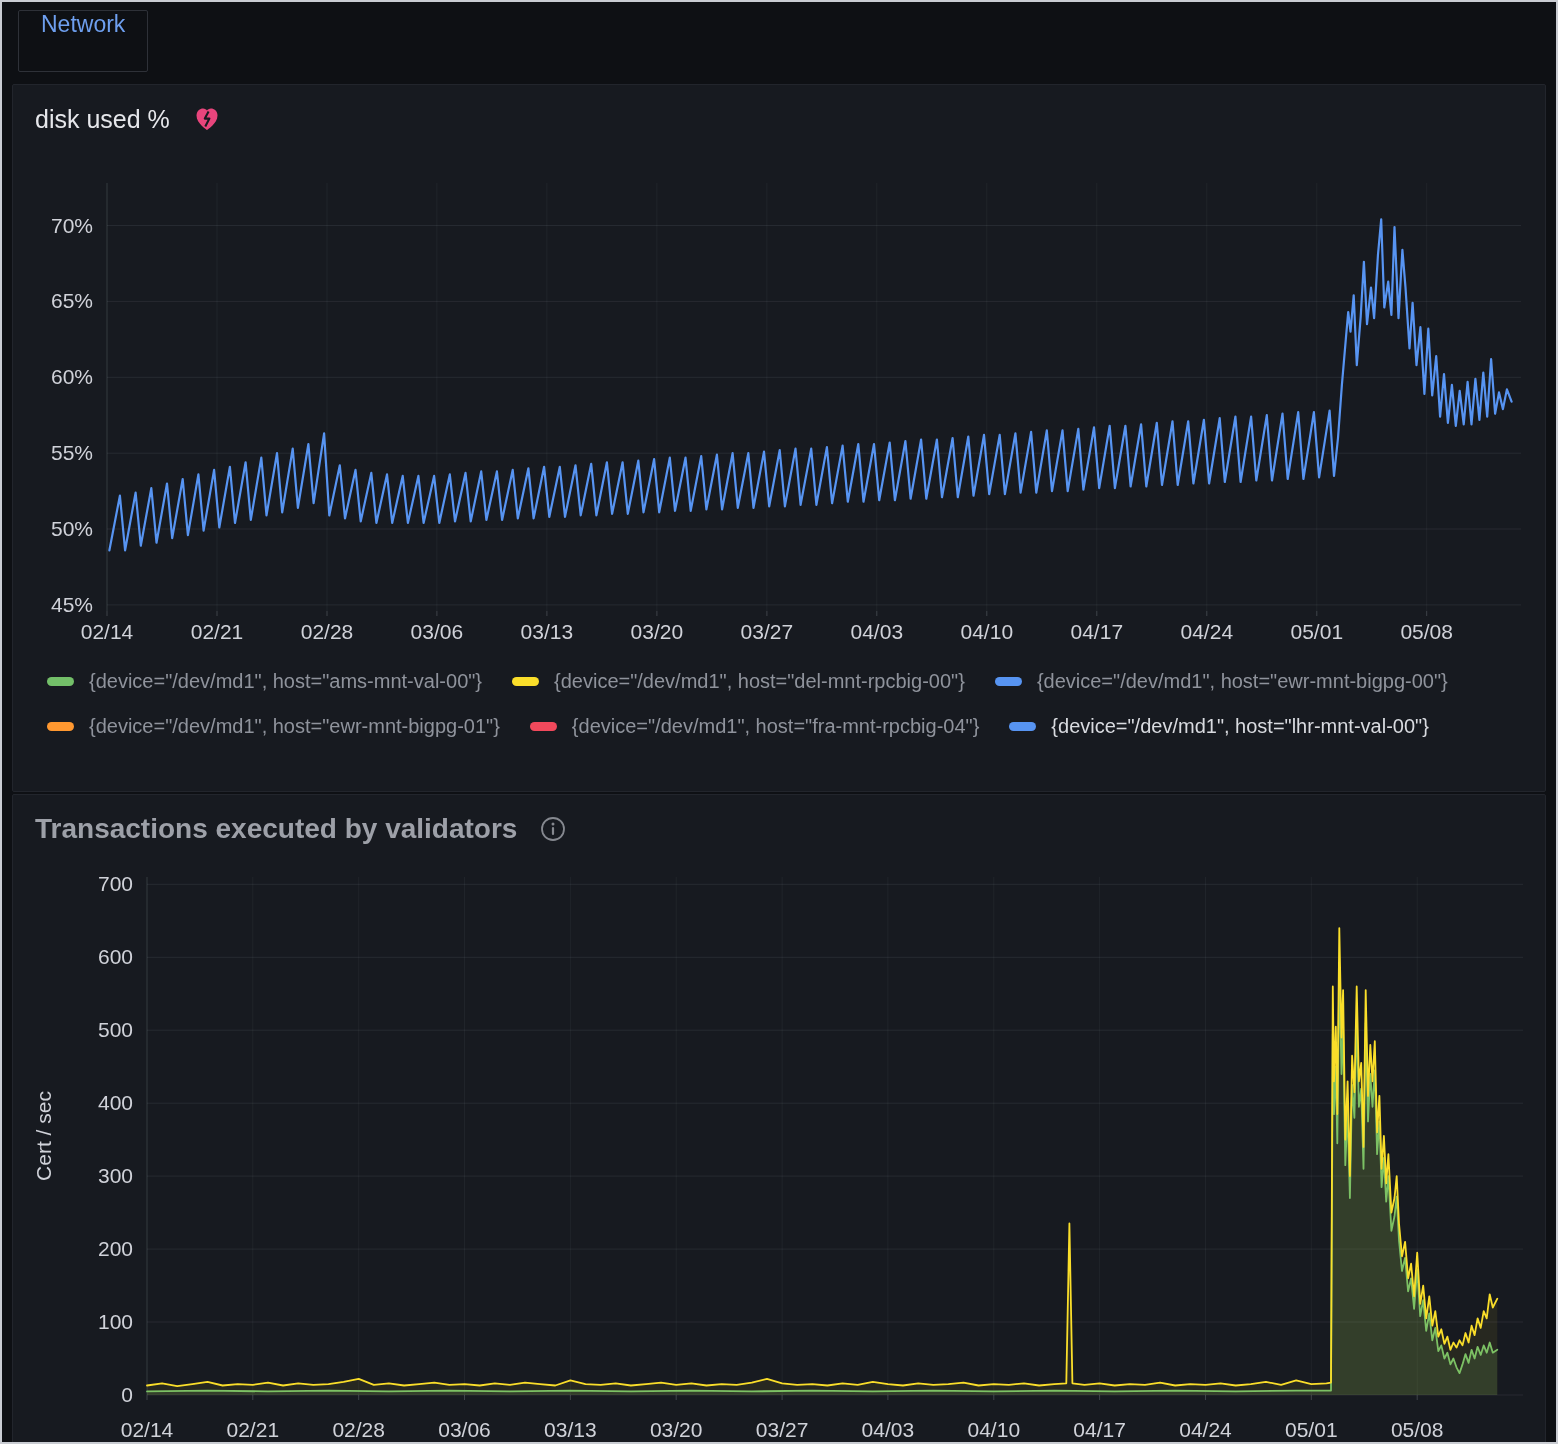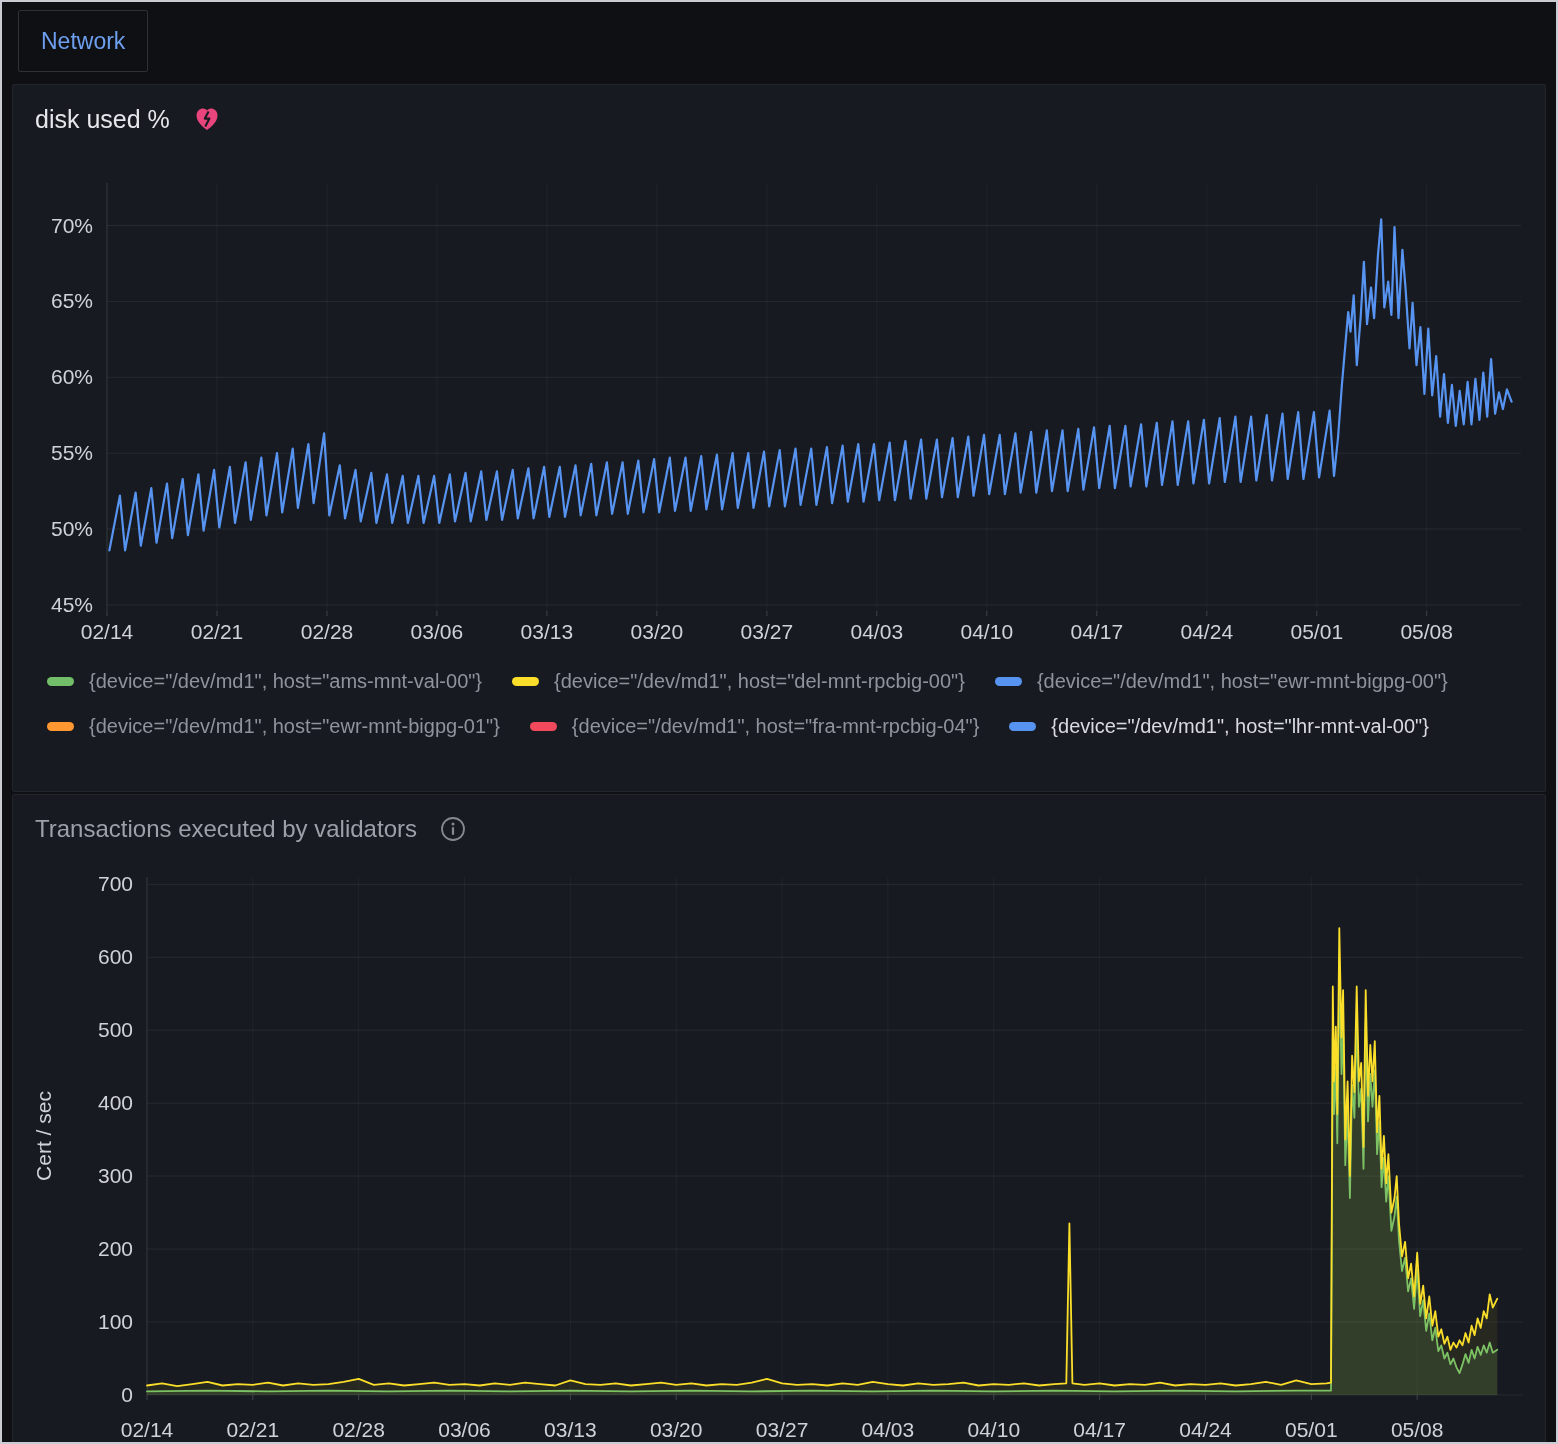--- a/index.html
+++ b/index.html
@@ -3,31 +3,31 @@
 <meta charset="utf-8">
 <style>
   html,body{margin:0;padding:0;background:#dfe1e4;}
   .frame{
     width:1558px;height:1444px;box-sizing:border-box;
     border:2px solid #c9ccd2;background:var(--bg,#0e1014);
     font-family:"Liberation Sans",sans-serif;overflow:hidden;position:relative;
   }
   .topbar{height:78px;display:flex;align-items:center;padding-left:16px;gap:10px;}
   .ctrl{border:1px solid var(--ctrl-border,#2e3138);border-radius:2px;height:60px;
-        display:flex;align-items:center;padding:0 22px;cursor:pointer;background:transparent;}
+        display:flex;padding:0 22px;cursor:pointer;background:transparent;}
   .ctrl .net-label{color:var(--blue,#6e9fef);font-size:23px;font-weight:500;}
   .ctrl.select{gap:16px;}
   .ctrl.select .value{color:#eceef2;font-size:24px;font-weight:500;}
   .panel{margin:0 10px;background:var(--panel,#171a20);border:1px solid var(--panel-border,#22252c);
          border-radius:2px;overflow:hidden;}
   .panel1{height:706px;margin-top:4px;}
   .panel2{height:650px;margin-top:2px;}
   .panel-header{display:flex;align-items:center;padding:14px 0 0 22px;gap:22px;height:40px;}
   .panel1 .panel-title{color:var(--title,#e6e7eb);font-size:25px;font-weight:500;cursor:pointer;}
-  .panel2 .panel-title{color:var(--subtitle,#9da0a8);font-size:24px;font-weight:400;cursor:pointer;}
+  .panel2 .panel-title{color:var(--subtitle,#9da0a8);font-size:28px;font-weight:700;cursor:pointer;}
   svg.chart{display:block;margin:30px auto 0;}
   .panel2 svg.chart{margin-top:12px;}
   svg text.tick{fill:var(--axis-text,#d0d2d9);font-size:21px;font-family:"Liberation Sans",sans-serif;}
   .legend{list-style:none;display:flex;flex-wrap:wrap;margin:4px 0 0;padding:0 0 0 34px;}
   .legend li{display:flex;align-items:center;margin-right:30px;height:45px;
              font-size:20px;color:var(--legend,#8f939c);cursor:pointer;white-space:nowrap;}
   .legend li.hl{color:var(--legend-hl,#d9dbe0);}
   .swatch{width:27px;height:9px;border-radius:4.5px;margin-right:15px;flex:0 0 auto;}
   .hdr-icon{display:flex;align-items:center;}
 </style>

